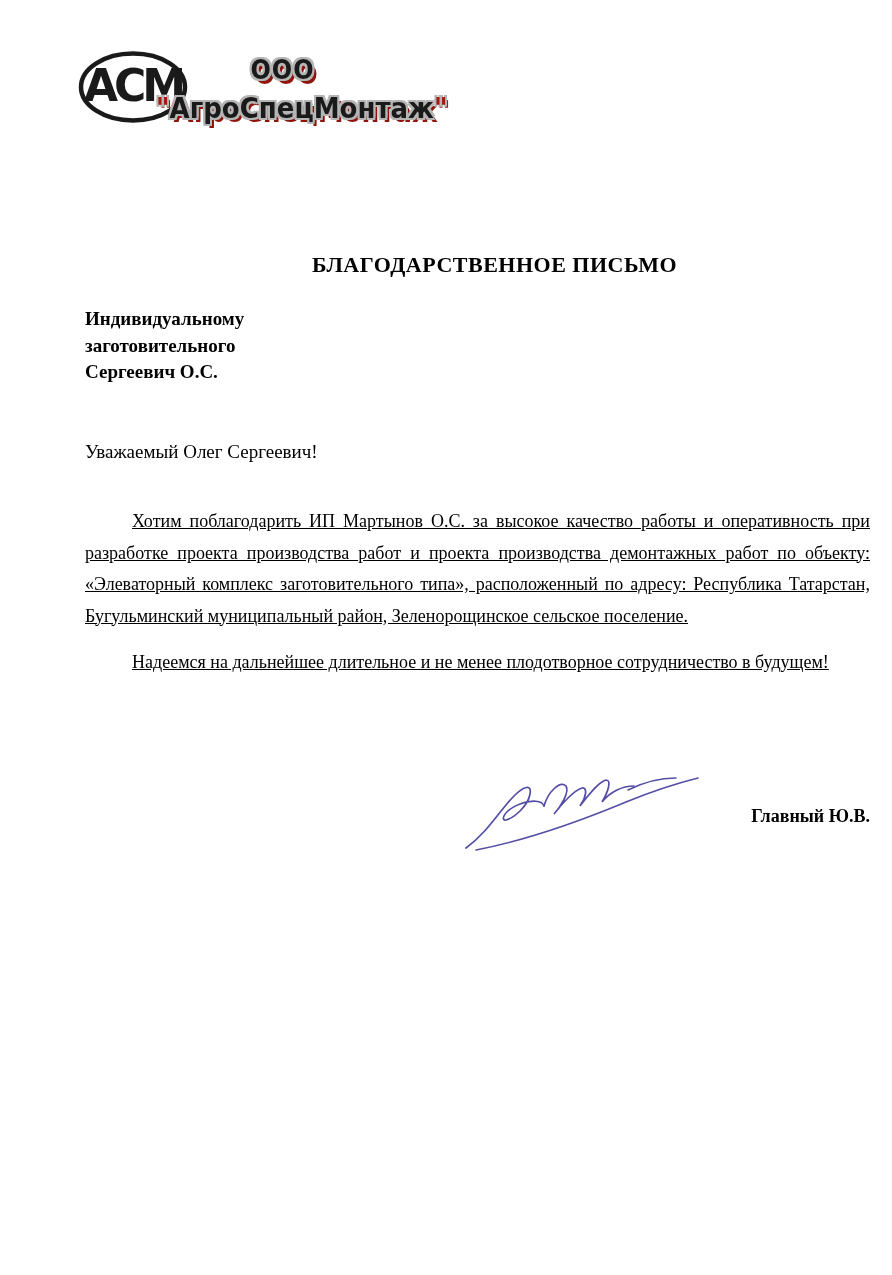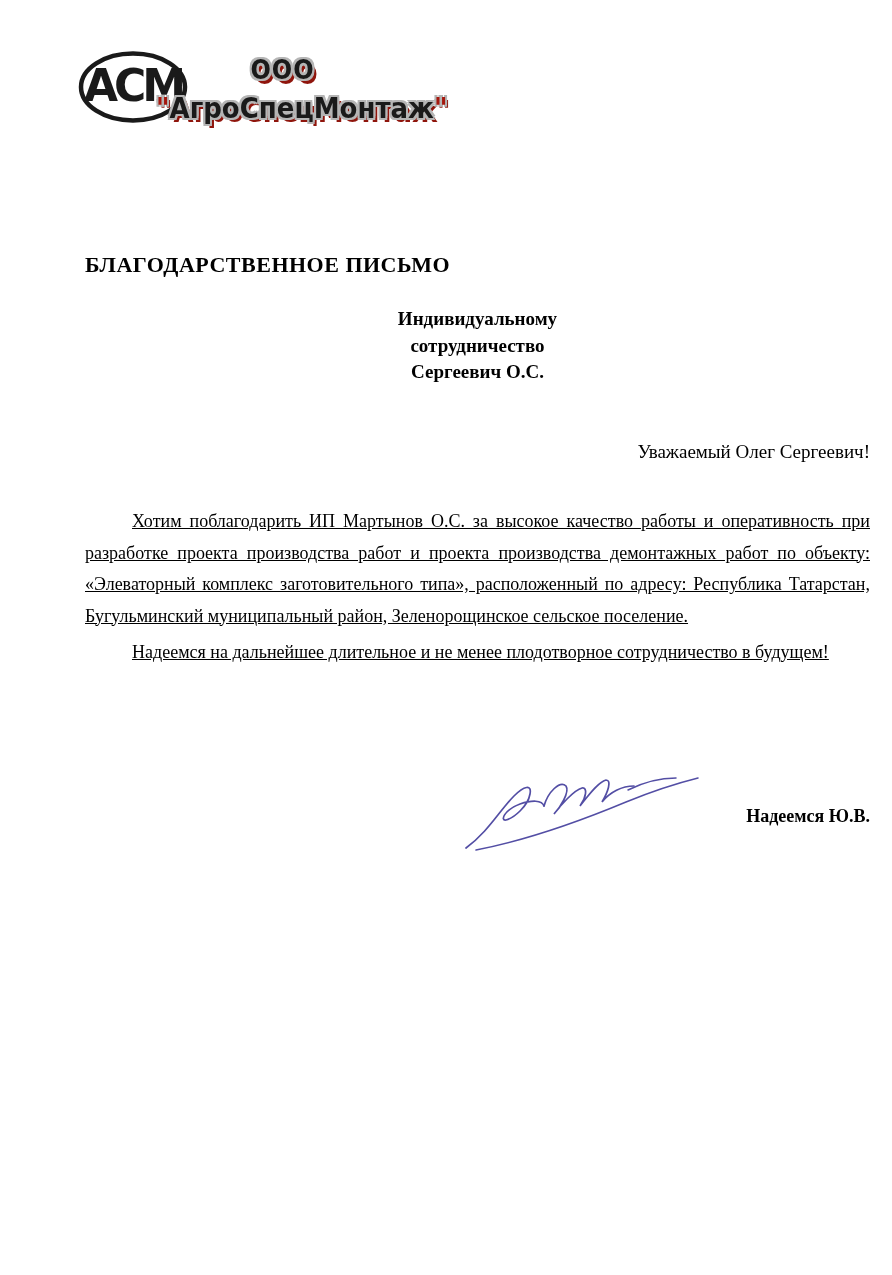--- a/index.html
+++ b/index.html
@@ -41,37 +41,37 @@
       -2px -2px 0 var(--logo-outline-gray), 2px -2px 0 var(--logo-outline-gray),
       -2px  2px 0 var(--logo-outline-gray), 2px  2px 0 var(--logo-outline-gray),
        3px  3px 0 var(--logo-shadow-red);}
   .contacts{
     position:absolute; left:464px; top:36px; width:400px;
     font-weight:bold; font-size:16px; line-height:23px; white-space:pre;
   }
   
   .ref{position:absolute; left:85px; top:176px; font-weight:bold; font-size:19px;}
   .title{
-    position:absolute; left:85px; top:252px; width:785px;
-    text-align:left; font-weight:bold; font-size:22px; letter-spacing:0.5px;
+    position:absolute; left:102px; top:252px; width:785px;
+    text-align:center; font-weight:bold; font-size:22px; letter-spacing:0.5px;
   }
   .addressee{
     position:absolute; left:85px; top:306px; width:785px;
-    text-align:center; font-weight:bold; font-size:19px; line-height:26.5px;
+    text-align:left; font-weight:bold; font-size:19px; line-height:26.5px;
   }
   .salutation{
     position:absolute; left:85px; top:441px; width:785px;
-    text-align:right; font-size:19px;
+    text-align:left; font-size:19px;
   }
   .body-text{
     position:absolute; left:85px; top:506px; width:785px;
     font-size:18px; line-height:31.5px; text-align:justify;text-decoration:underline;
   }
   .body-text p{text-indent:47px;}
-  .body-text p + p{margin-top:5px;}
+  .body-text p + p{margin-top:15px;}
   .sign-position{position:absolute; left:85px; top:806px; font-weight:bold; font-size:18px;}
   .sign-name{position:absolute; left:85px; top:806px; width:785px; text-align:right; font-weight:bold; font-size:18px;}
   .signature-svg{position:absolute; left:448px; top:760px; width:252px; height:96px;}
 </style>
 </head>
 <body>
 
 <div class="page">
 
   <svg class="logo-monogram" viewBox="0 0 110 74" xmlns="http://www.w3.org/2000/svg">
@@ -82,34 +82,34 @@
   <div class="org-type wordart">ООО</div>
 
   <div class="org-name wordart"><span class="q">"</span><span>АгроСпецМонтаж</span><span class="q">"</span></div>
 
 
 
   <div class="title">БЛАГОДАРСТВЕННОЕ ПИСЬМО</div>
 
   <div class="addressee">
     <div>Индивидуальному</div>
-    <div>сотрудничество</div>
+    <div>заготовительного</div>
     <div>Сергеевич О.С.</div>
   </div>
 
   <div class="salutation">Уважаемый Олег Сергеевич!</div>
 
   <div class="body-text">
     <p>Хотим поблагодарить ИП Мартынов О.С. за высокое качество работы и оперативность при разработке проекта производства работ и проекта производства демонтажных работ по объекту: «Элеваторный комплекс заготовительного типа», расположенный по адресу: Республика Татарстан, Бугульминский муниципальный район, Зеленорощинское сельское поселение.</p>
     <p>Надеемся на дальнейшее длительное и не менее плодотворное сотрудничество в будущем!</p>
   </div>
 
 
   <svg class="signature-svg" viewBox="0 0 252 96" xmlns="http://www.w3.org/2000/svg" fill="none" stroke-linecap="round" opacity="0.95">
     <path stroke-width="1.7" d="M18,88 C40,72 52,50 66,36 C76,26 84,24 82,34 C80,46 66,58 58,60 C52,61 56,50 72,44 C84,40 94,40 96,46" stroke="#4a45a0"></path>
     <path stroke-width="1.7" d="M96,46 C100,32 112,20 118,26 C122,32 112,48 106,54 C112,46 126,30 134,28 C140,27 138,38 132,46 C140,36 150,22 158,20 C164,20 160,32 154,42 C162,32 174,26 186,26" stroke="#4a45a0"></path>
     <path stroke-width="1.5" d="M28,90 C80,80 130,62 178,42 C200,33 226,24 250,18" stroke="#4a45a0"></path>
     <path stroke-width="1.5" d="M180,30 C196,22 214,18 228,18" stroke="#4a45a0"></path>
   </svg>
 
-  <div class="sign-name">Надеемся Ю.В.</div>
+  <div class="sign-name">Главный Ю.В.</div>
 
 </div>
 
 </body></html>

